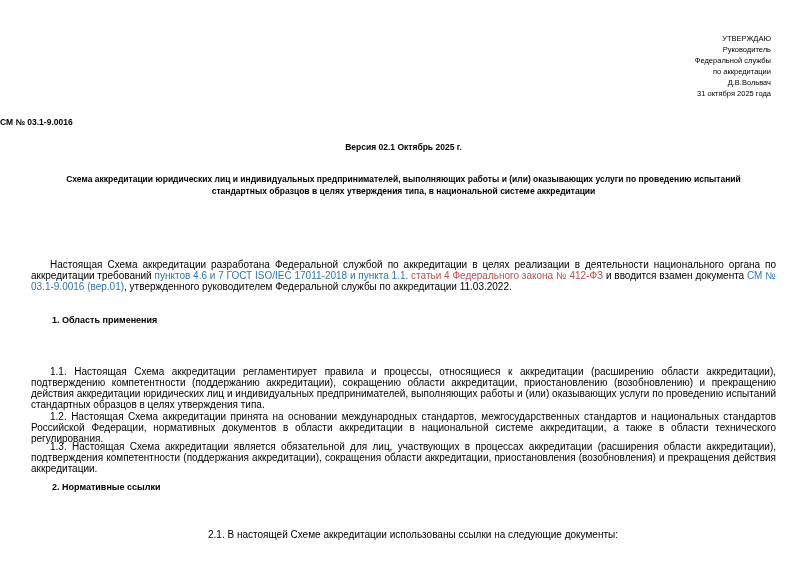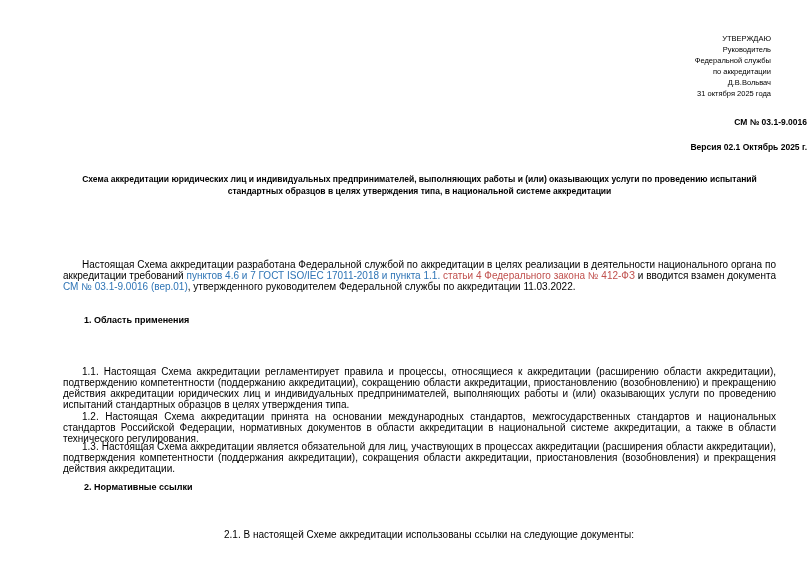--- a/index.html
+++ b/index.html
@@ -4,36 +4,36 @@
 <style>
   html, body { margin: 0; padding: 0; }
   body {
     width: 807px; height: 571px;
     background: #ffffff;
     font-family: "Liberation Sans", sans-serif;
     color: #000000;
     position: relative;
     overflow: hidden;
   }
-  .page { position: absolute; inset: 0; background: #fff; margin-left: 32px; }
+  .page { position: absolute; inset: 0; background: #fff; }
 
   .approval {
     position: absolute; top: 33px; right: 36px;
     text-align: right;
     font-size: 7.5px; line-height: 11px;
     white-space: nowrap;
   }
 
   .doc-number {
     position: absolute; top: 117px; left: 0; width: 100%;
-    text-align: right; font-weight: bold; font-size: 8.5px;
+    text-align: left; font-weight: bold; font-size: 8.5px;
   }
   .version {
     position: absolute; top: 142px; left: 0; width: 100%;
-    text-align: right; font-weight: bold; font-size: 8.5px;
+    text-align: center; font-weight: bold; font-size: 8.5px;
   }
   .doc-title {
     position: absolute; top: 173px; left: 48px; right: 48px;
     text-align: center; font-weight: bold;
     font-size: 8.5px; line-height: 12px;
   }
   .preface-heading {
     position: absolute; top: 227px; left: 0; width: 100%;
     text-align: center; font-weight: bold; font-size: 8px;
   }

